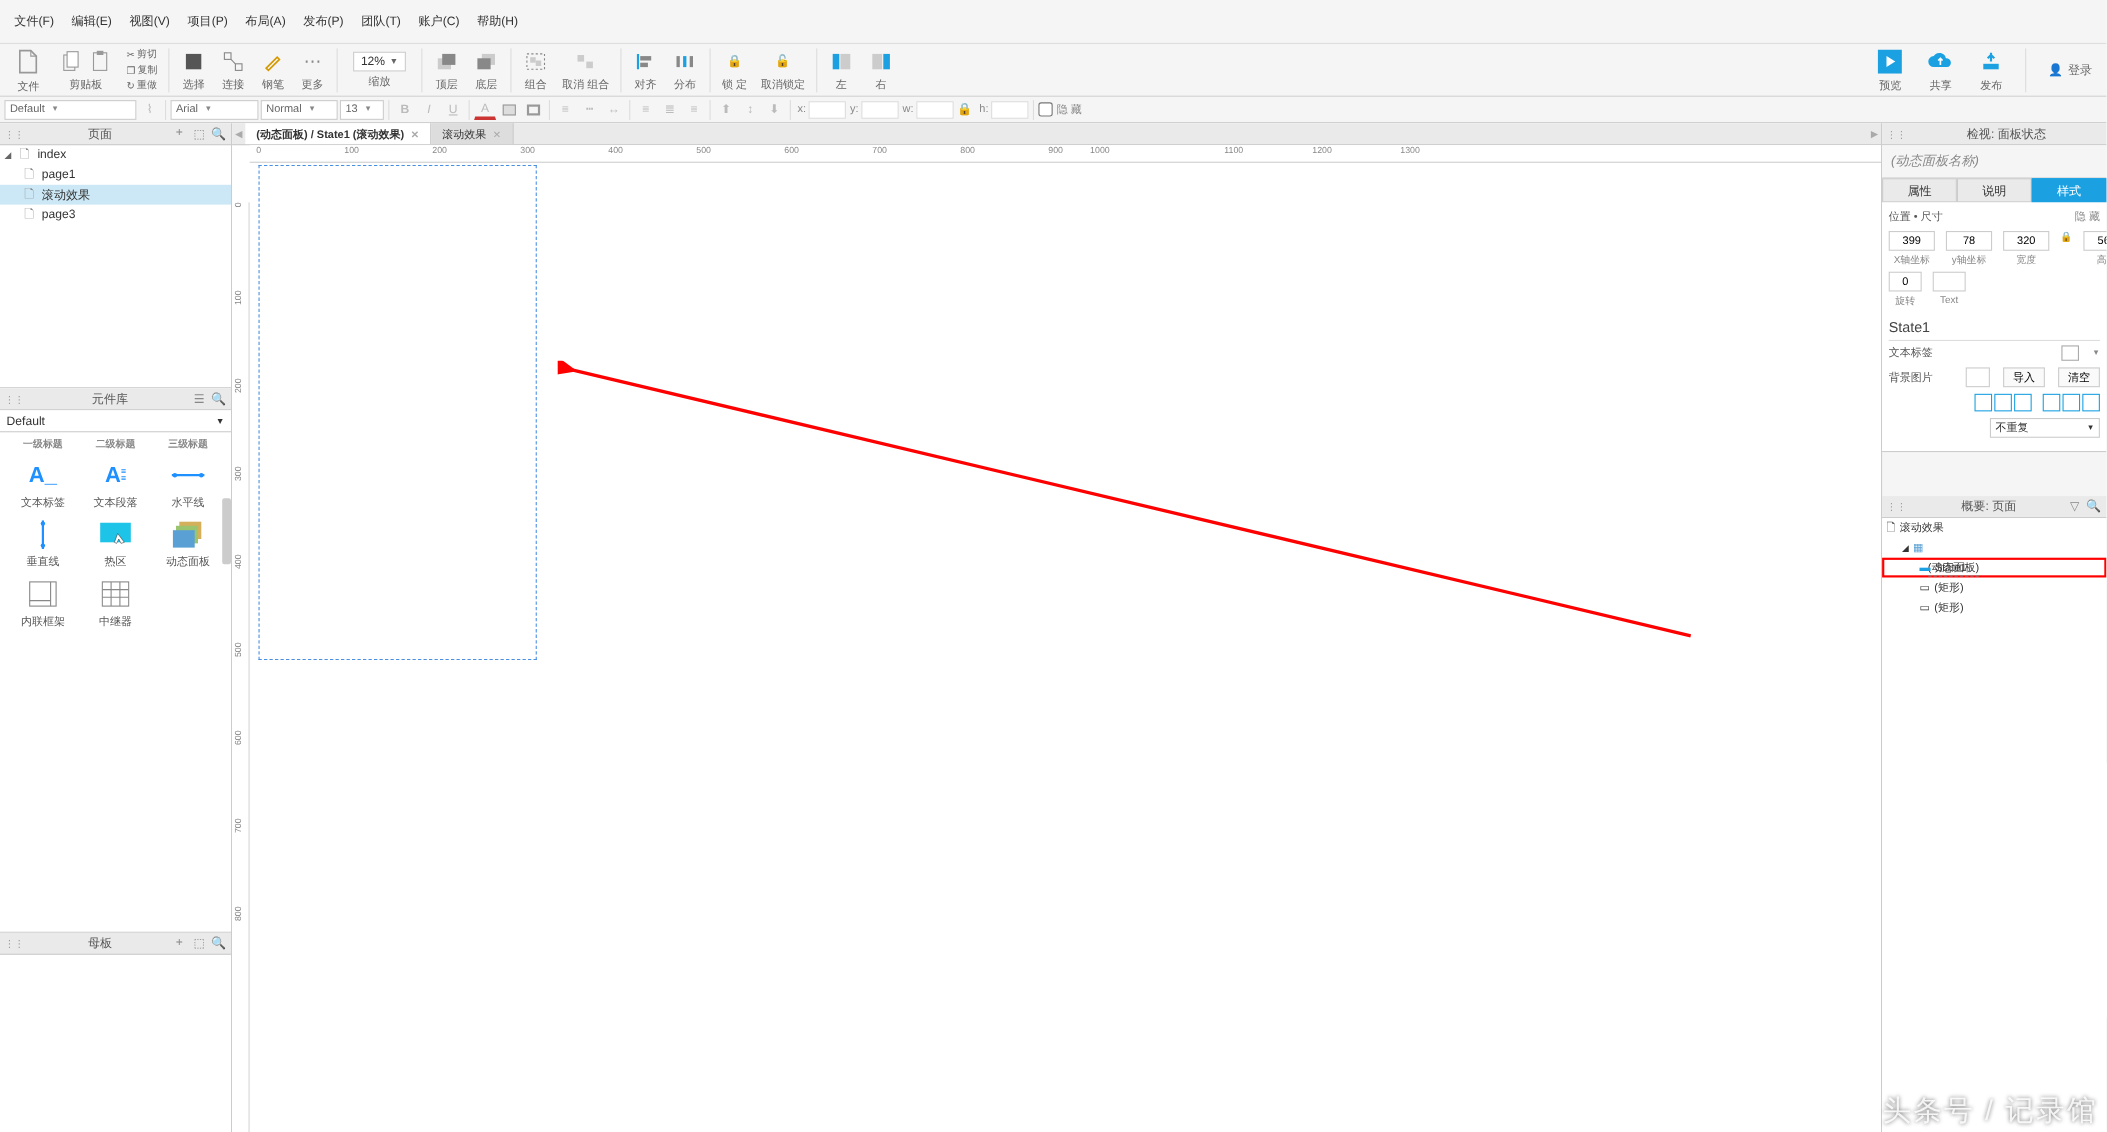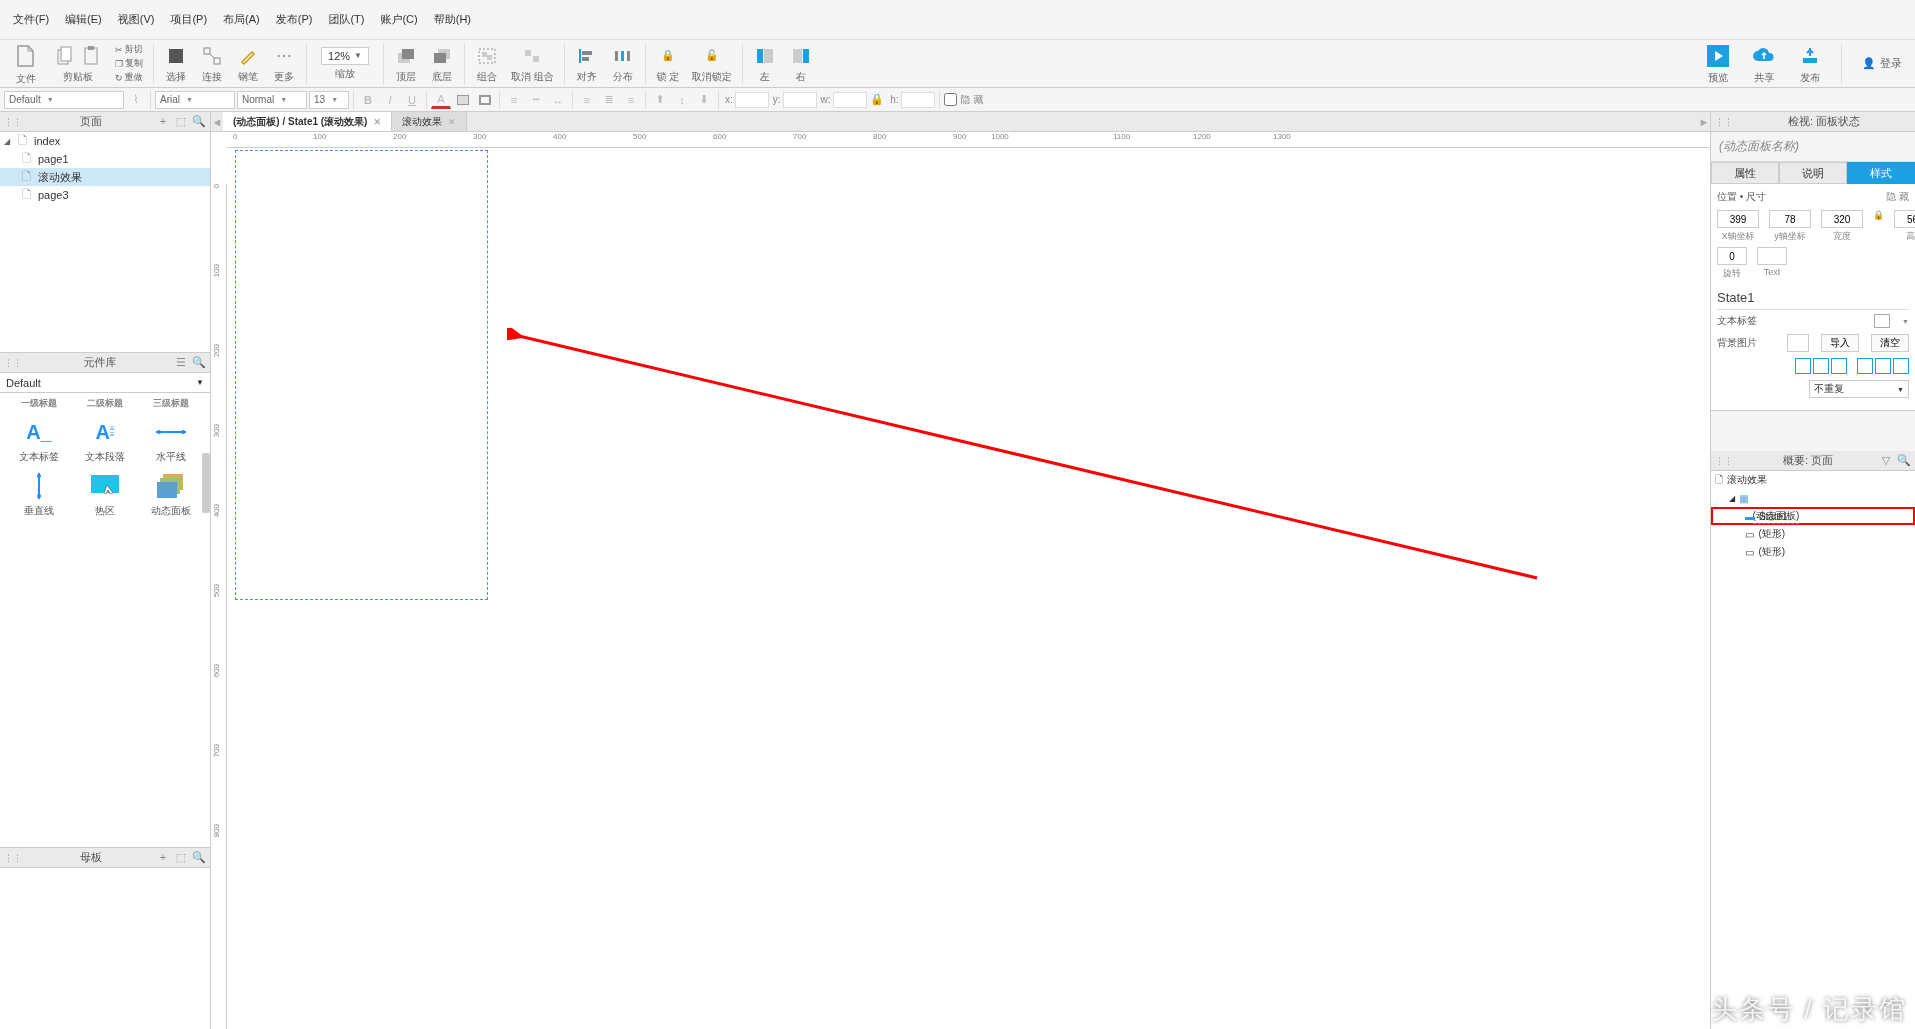--- a/index.html
+++ b/index.html
@@ -505,20 +505,45 @@
               <div class="ic">
                 <svg width="28" height="24">
                   <rect x="6" y="0" width="20" height="16" fill="#d4b05a"></rect>
                   <rect x="3" y="4" width="20" height="16" fill="#9ac56e"></rect>
                   <rect x="0" y="8" width="20" height="16" fill="#5aa0d4"></rect>
                 </svg>
               </div>
               <div class="lbl">动态面板</div>
             </div>
         </div>
+        <div class="lib-row">
+          <div class="lib-item">
+              <div class="ic">
+                <svg width="26" height="24">
+                  <rect x="1" y="1" width="24" height="22" fill="none" stroke="#888"></rect>
+                  <line x1="20" y1="1" x2="20" y2="23" stroke="#888"></line>
+                  <line x1="1" y1="18" x2="20" y2="18" stroke="#888"></line>
+                </svg>
+              </div>
+              <div class="lbl">内联框架</div>
+            </div>
+          <div class="lib-item">
+              <div class="ic">
+                <svg width="26" height="24">
+                  <rect x="1" y="1" width="24" height="22" fill="none" stroke="#888"></rect>
+                  <line x1="1" y1="8" x2="25" y2="8" stroke="#888"></line>
+                  <line x1="1" y1="15" x2="25" y2="15" stroke="#888"></line>
+                  <line x1="9" y1="1" x2="9" y2="23" stroke="#888"></line>
+                  <line x1="17" y1="1" x2="17" y2="23" stroke="#888"></line>
+                </svg>
+              </div>
+              <div class="lbl">中继器</div>
+            </div>
+          <div class="lib-item" style="visibility:hidden"></div>
+        </div>
         <div class="lib-scroll-thumb"></div>
       </div>
     </div>
 
     <div class="masters-panel">
       <div class="panel-hdr">
         <span class="collapse">⋮⋮</span>
         <span class="title">母板</span>
         <span class="actions">
             <span>+</span>

